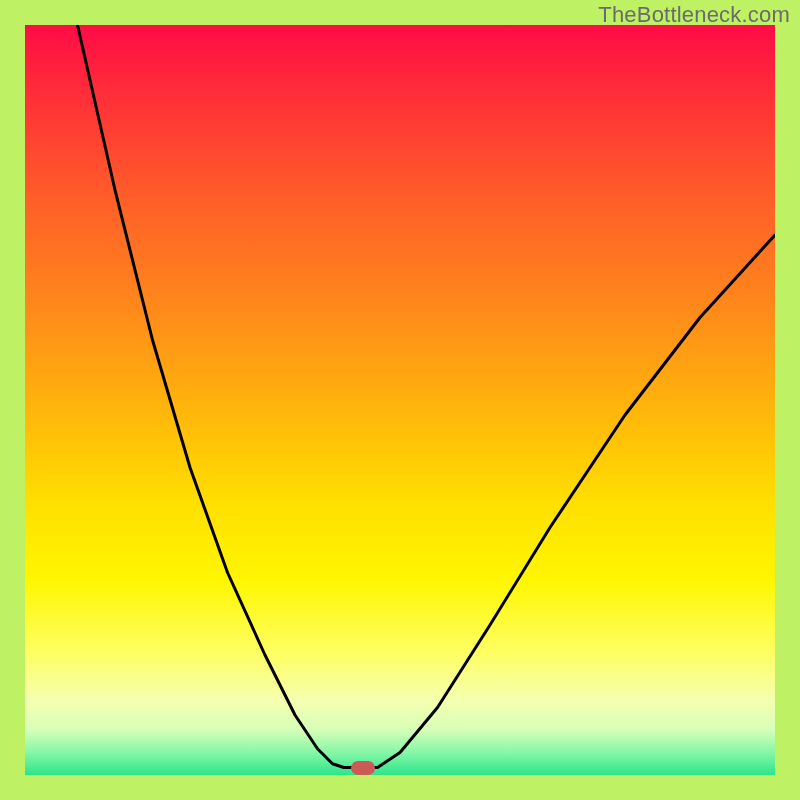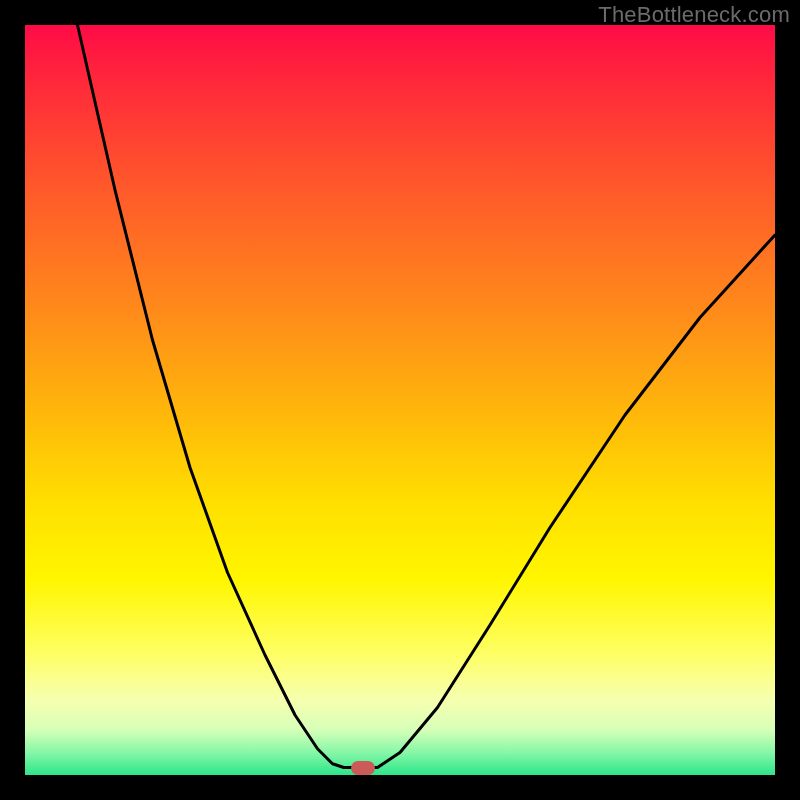--- a/index.html
+++ b/index.html
@@ -6,21 +6,21 @@
     margin: 0;
     padding: 0;
     width: 800px;
     height: 800px;
     overflow: hidden;
     font-family: Arial, sans-serif;
   }
   .frame {
     width: 800px;
     height: 800px;
-    background: #000000;
+    background: #bef264;
     position: relative;
     box-sizing: border-box;
   }
   .plot-area {
     position: absolute;
     left: 25px;
     top: 25px;
     width: 750px;
     height: 750px;
   }

